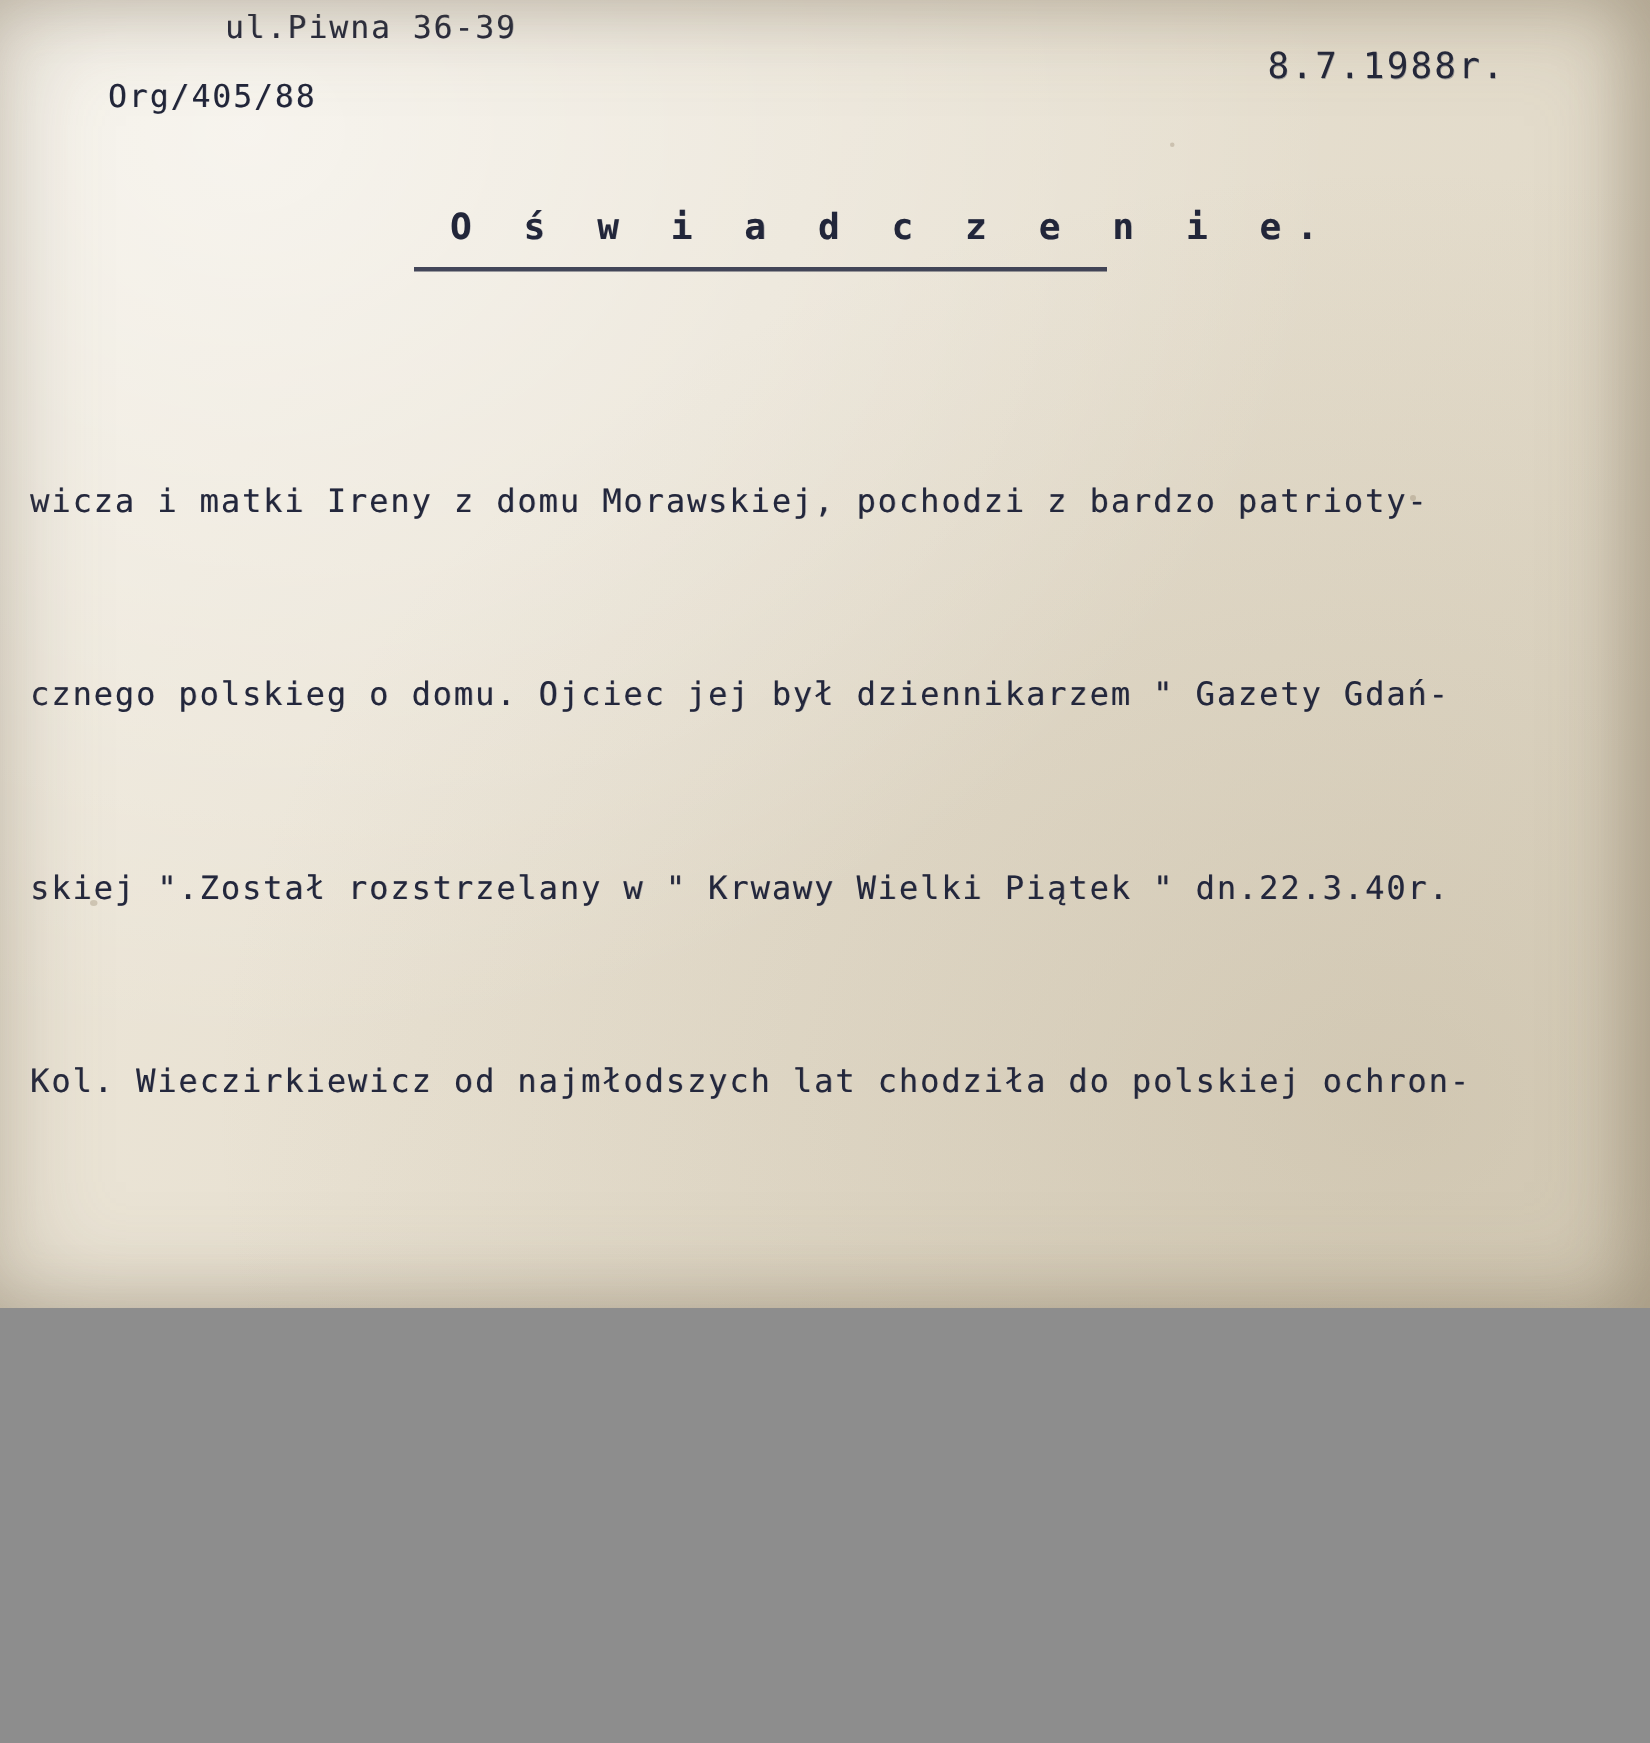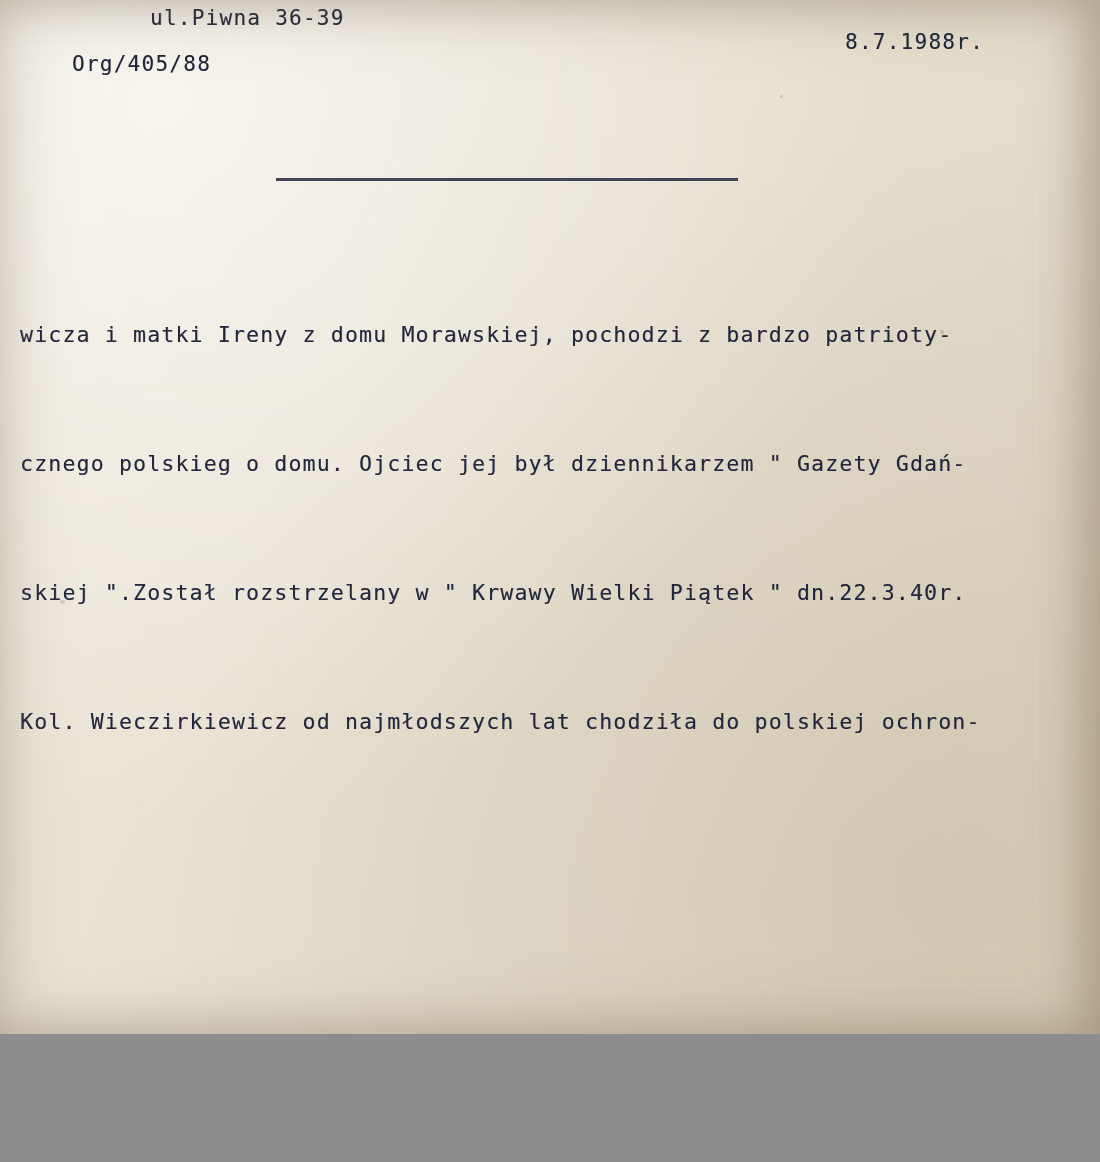--- a/index.html
+++ b/index.html
@@ -3,21 +3,21 @@
 <meta charset="utf-8">
 <style>
   html, body {
     margin: 0;
     padding: 0;
     background: #8d8d8d;
   }
   .page {
     position: relative;
     width: 1100px;
-    height: 1034px;
+    height: 872px;
     background: #f0abfc;
     overflow: hidden;
     font-family: "DejaVu Sans Mono", monospace;
     color: #2c2f3a;
   }
   
   .paper-tint {
     position: absolute;
     inset: 0;
     background:
@@ -46,21 +46,21 @@
     font-size: 21px;
   }
   .hdr-org {
     left: 72px;
     top: 52px;
     font-size: 21px;
   }
   .hdr-date {
     left: 845px;
     top: 30px;
-    font-size: 21px;
+    font-size: 24px;
   }
 
   .title {
     left: 300px;
     top: 137px;
     font-size: 24px;
     letter-spacing: 0.42em;
     font-weight: 700;
   }
   .title-rule {
@@ -130,20 +130,21 @@
 </head>
 <body>
 
 <div class="page">
   <div class="paper-tint"></div>
 
   <div class="typed hdr-addr">ul.Piwna 36-39</div>
   <div class="typed hdr-org">Org/405/88</div>
   <div class="typed hdr-date">8.7.1988r.</div>
 
+  <div class="typed title">O ś w i a d c z e n i e.</div>
   <div class="title-rule"></div>
 
   <div class="body-block">
     <span class="ln">wicza i matki Ireny z domu Morawskiej, pochodzi z bardzo patrioty-</span>
     <span class="ln">cznego polskieg o domu. Ojciec jej był dziennikarzem " Gazety Gdań-</span>
     <span class="ln">skiej ".Został rozstrzelany w " Krwawy Wielki Piątek " dn.22.3.40r.</span>
     <span class="ln">Kol. Wieczirkiewicz od najmłodszych lat chodziła do polskiej ochron-</span>
     
     
     

